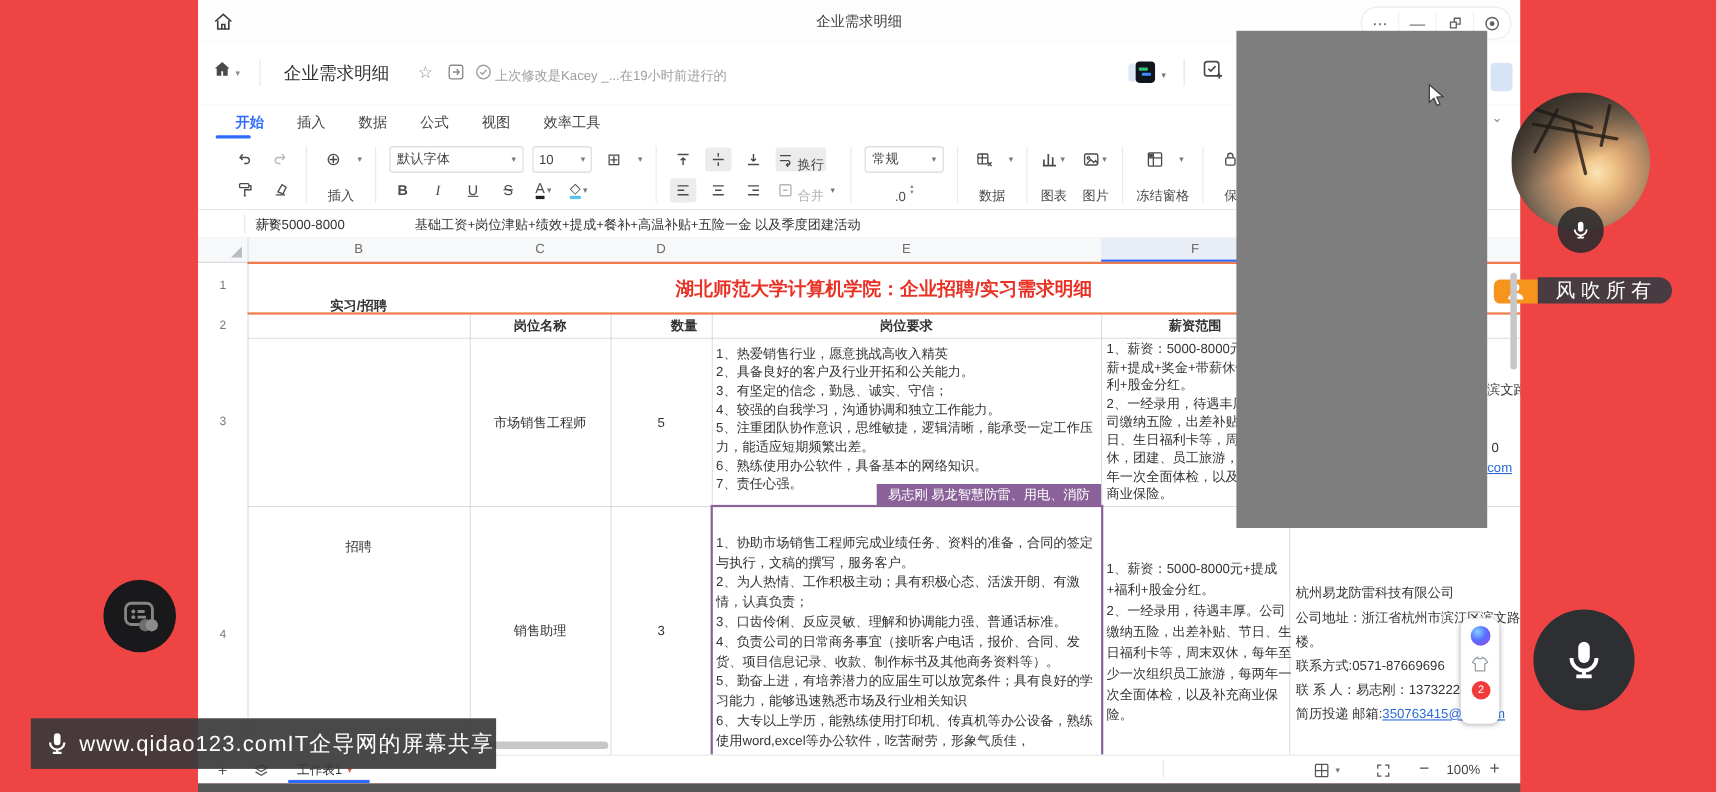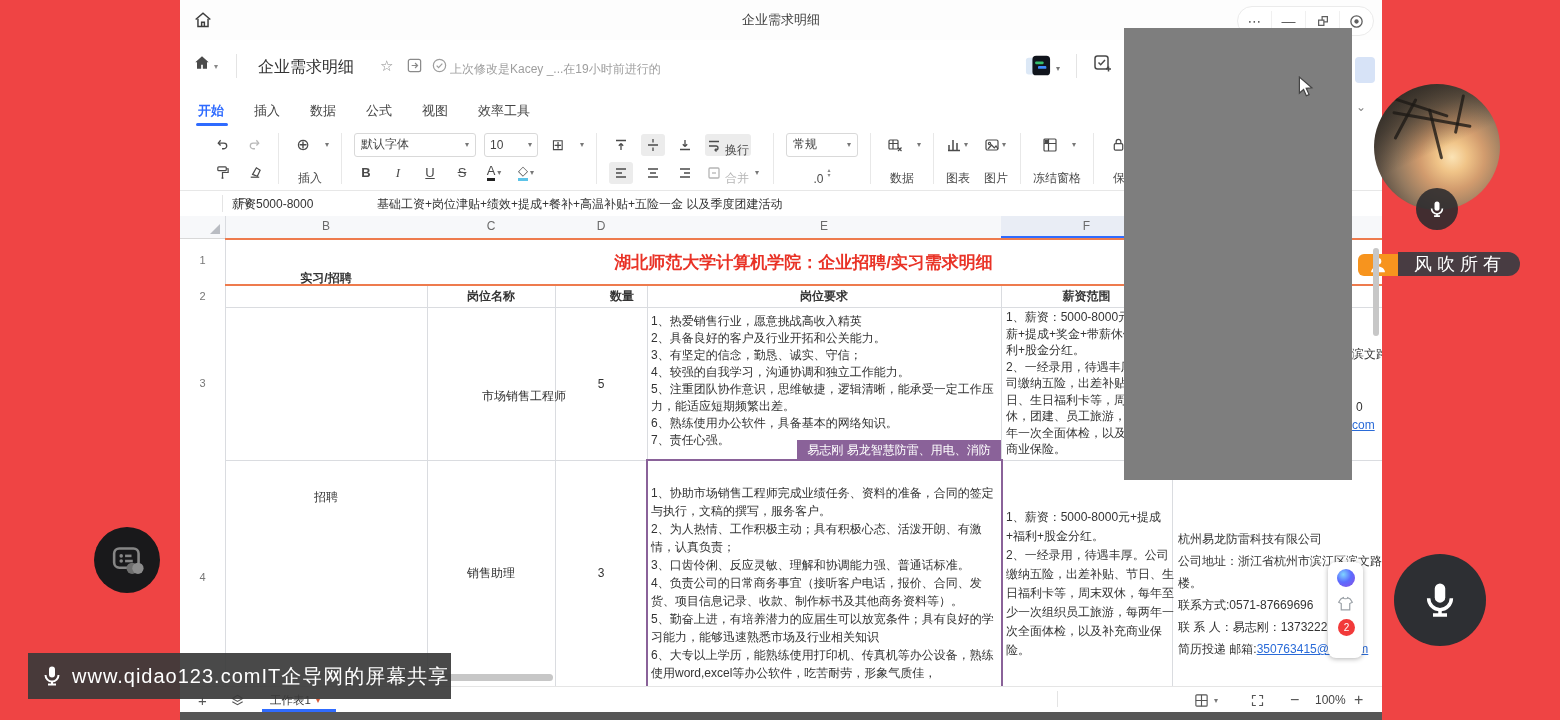--- a/index.html
+++ b/index.html
@@ -16,21 +16,21 @@
   .win-controls .wc{width:33px;height:20px;display:flex;align-items:center;justify-content:center;
                     color:#5f5f5f;font-size:14px;}
   .win-controls .wc+.wc{border-left:1px solid #f0f0f0;}
   
   .dochead{position:absolute;left:0;top:40px;width:100%;height:55px;background:#fff;border-bottom:1px solid #ececec;}
   .doc-title{position:absolute;left:78px;top:17px;font-size:16px;color:#333;}
   .modified{position:absolute;left:270px;top:21px;font-size:12px;color:#9e9e9e;}
   .vdiv{position:absolute;width:1px;background:#e4e4e4;}
   
   .menubar{position:absolute;left:0;top:95px;width:100%;height:32px;background:#fff;}
-  .menu-tab{position:absolute;top:7px;font-size:13px;color:#444;}
+  .menu-tab{position:absolute;top:7px;font-size:13px;color:#444;margin-left:16px;}
   .menu-tab.active{color:#2f6bff;font-weight:bold;}
   .menu-underline{position:absolute;top:28px;height:3px;background:#2f6bff;border-radius:2px;}
   
   .toolbar{position:absolute;left:0;top:127px;width:100%;height:64px;background:#fff;border-bottom:1px solid #e7e7e7;
            display:flex;align-items:stretch;padding-left:20px;box-sizing:border-box;}
   .tgroup{display:flex;flex-direction:column;justify-content:center;gap:2px;padding:0 10px;}
   .trow{display:flex;align-items:center;gap:8px;height:26px;}
   .tsep{width:1px;background:#e8e8e8;margin:6px 2px;}
   .tbtn{display:flex;align-items:center;justify-content:center;min-width:20px;height:22px;color:#4a4a4a;
         font-size:13px;border-radius:3px;padding:0 2px;}
@@ -438,21 +438,21 @@
 
     <div class="cell center hdrcell" style="left:45px;top:268px;width:202px;height:21px;">实习/招聘</div>
     <div class="cell center hdrcell" style="left:247px;top:286px;width:128px;height:21px;">岗位名称</div>
     <div class="cell center hdrcell" style="left:375px;top:286px;width:92px;height:21px;padding-left:21px;">数量</div>
     <div class="cell center hdrcell" style="left:467px;top:286px;width:354px;height:21px;">岗位要求</div>
     <div class="cell center hdrcell" style="left:821px;top:286px;width:171px;height:21px;">薪资范围</div>
     <div class="cell hdrcell" style="left:1148px;top:290px;width:50px;">备注</div>
 
     <div class="cell center" style="left:45px;top:308px;width:202px;height:378px;">招聘</div>
 
-    <div class="cell center" style="left:247px;top:320px;width:128px;height:152px;margin-left:33px;">市场销售工程师</div>
+    <div class="cell center" style="left:247px;top:308px;width:128px;height:152px;">市场销售工程师</div>
     <div class="cell center" style="left:375px;top:308px;width:92px;height:152px;">5</div>
     <div class="cell multiline" style="left:467px;top:310px;width:346px;padding:3px 4px;">1、热爱销售行业，愿意挑战高收入精英
 2、具备良好的客户及行业开拓和公关能力。
 3、有坚定的信念，勤恳、诚实、守信；
 4、较强的自我学习，沟通协调和独立工作能力。
 5、注重团队协作意识，思维敏捷，逻辑清晰，能承受一定工作压力，能适应短期频繁出差。
 6、熟练使用办公软件，具备基本的网络知识。
 7、责任心强。</div>
     <div class="cell multiline" style="left:826px;top:309px;width:168px;line-height:16.5px;">1、薪资：5000-8000元底
 薪+提成+奖金+带薪休假福

